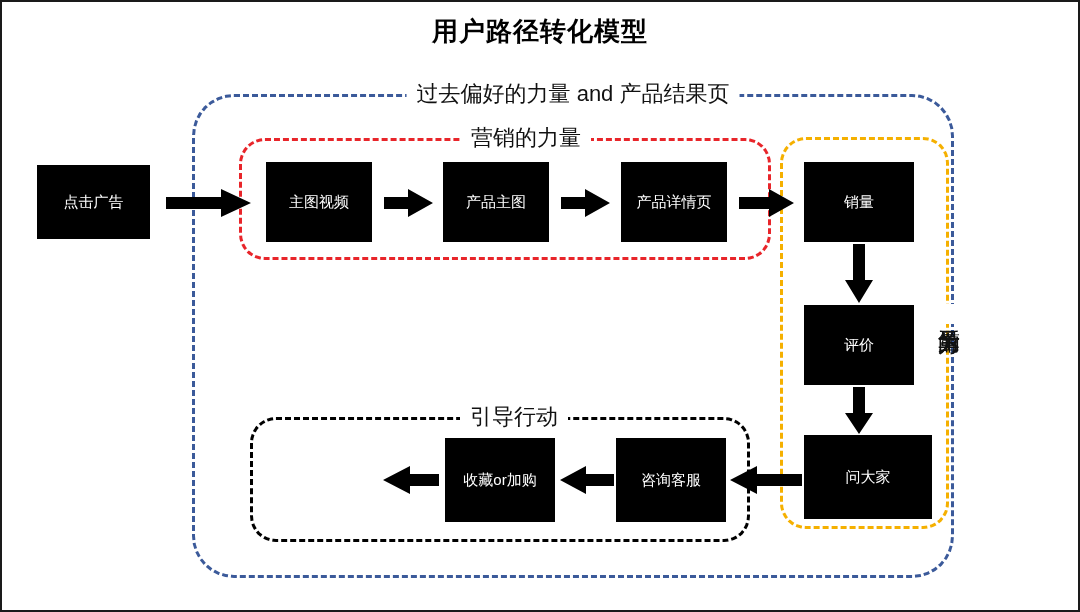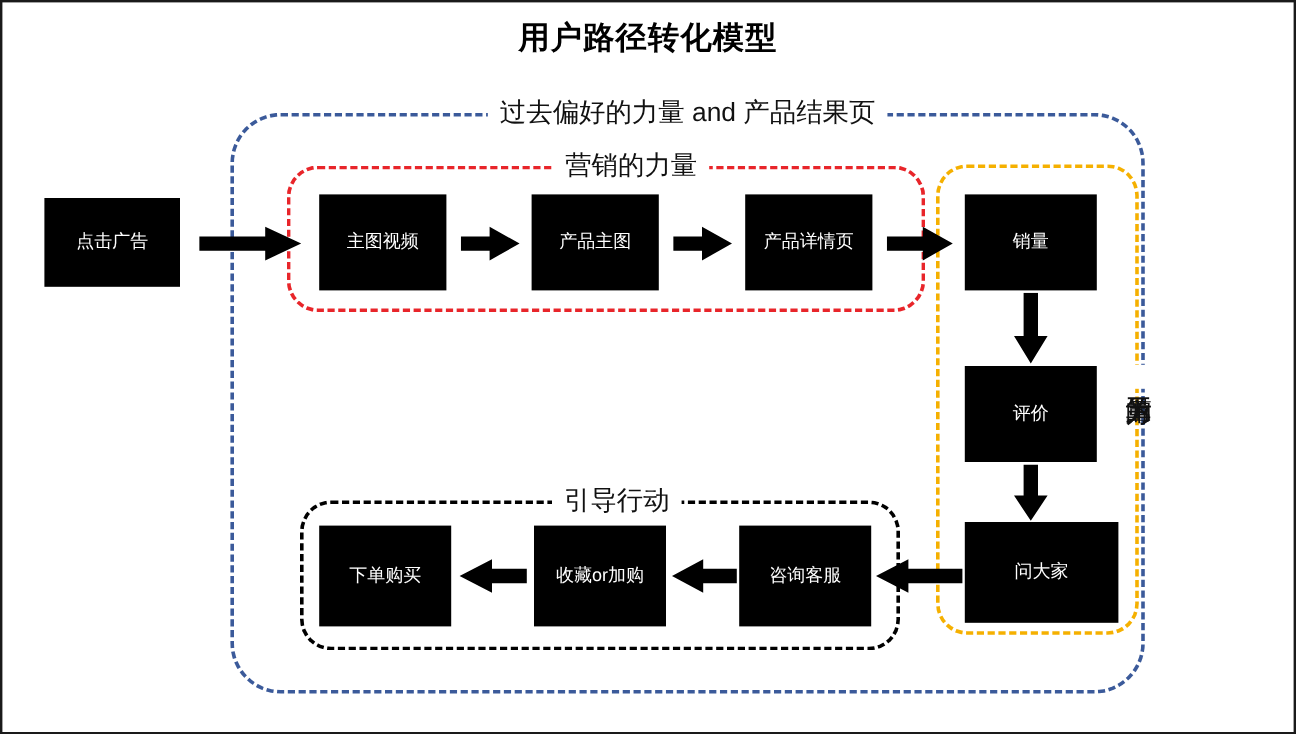--- a/index.html
+++ b/index.html
@@ -102,21 +102,20 @@
   <div class="node" style="left:802px; top:160px; width:110px; height:80px;">销量</div>
 
   <div class="node" style="left:802px; top:303px; width:110px; height:80px;">评价</div>
 
   <div class="node" style="left:802px; top:433px; width:128px; height:84px;">问大家</div>
 
   <div class="node" style="left:614px; top:436px; width:110px; height:84px;">咨询客服</div>
 
   <div class="node" style="left:443px; top:436px; width:110px; height:84px;">收藏or加购</div>
 
-  <div class="node" style="left:264px; top:436px; width:110px; height:84px;">下单购买</div>
 
   <div class="arrow" style="left:164px; top:186px;">
     <svg width="86" height="30" viewBox="0 0 86 30">
       <path d="M0 9 L55 9 L55 1 L85 15 L55 29 L55 21 L0 21 Z" fill="#000"></path>
     </svg>
   </div>
 
   <div class="arrow" style="left:382px; top:186px;">
     <svg width="50" height="30" viewBox="0 0 50 30">
       <path d="M0 9 L24 9 L24 1 L49 15 L24 29 L24 21 L0 21 Z" fill="#000"></path>

